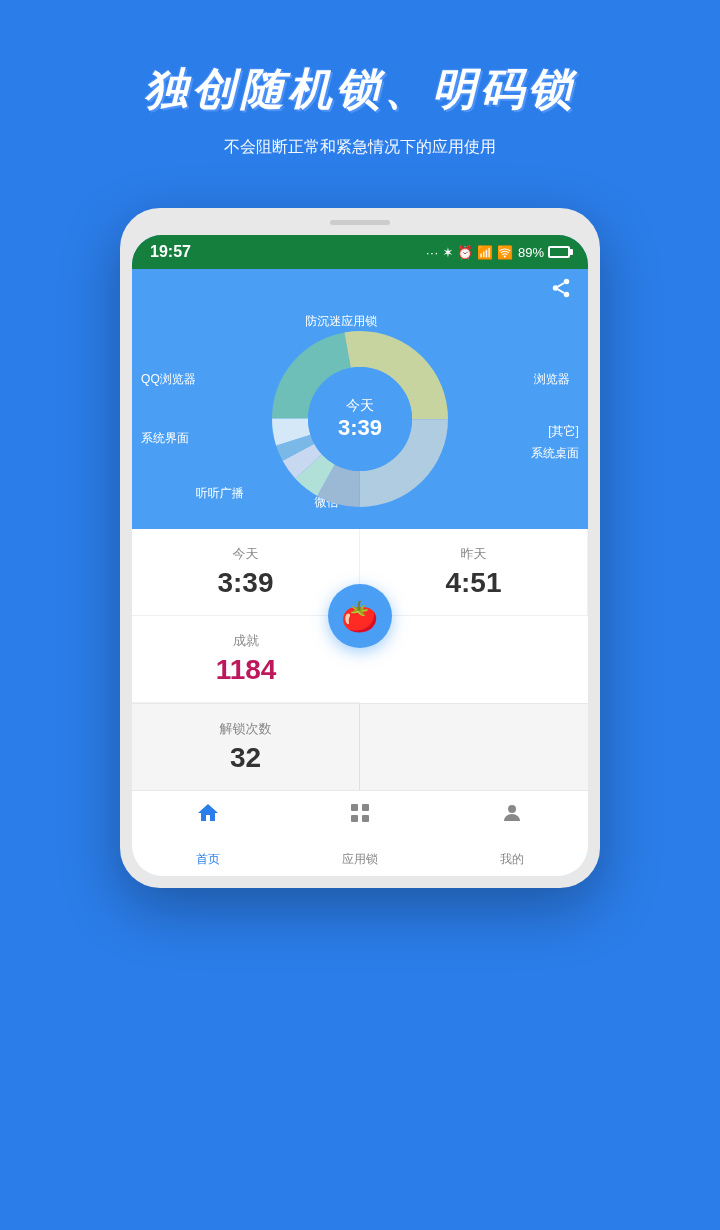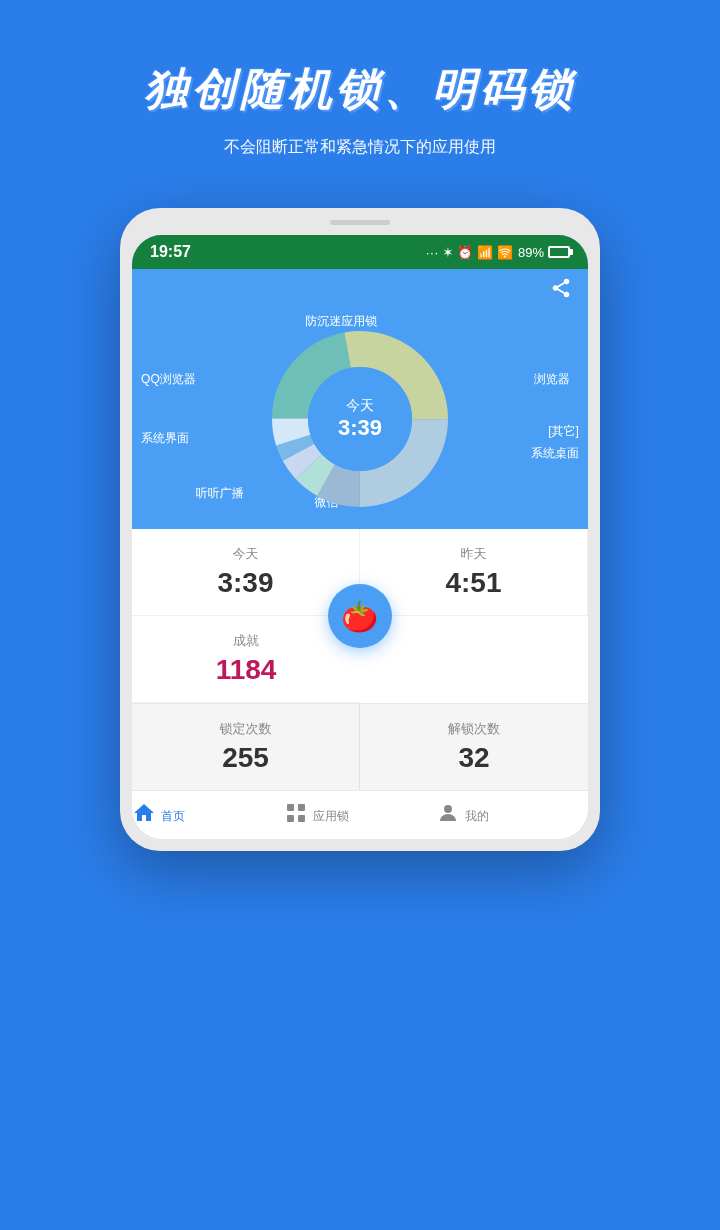--- a/index.html
+++ b/index.html
@@ -239,24 +239,24 @@
 
     
     .bottom-nav {
       background: white;
       display: flex;
       border-top: 1px solid #e8e8e8;
     }
     .nav-item {
       flex: 1;
       display: flex;
-      flex-direction: row;
+      flex-direction: column;
       align-items: center;
       padding: 10px 0 8px;
-      gap: 5px;
+      gap: 20px;
     }
     .nav-icon {
       font-size: 22px;
     }
     .nav-label {
       font-size: 12px;
       color: #888;
     }
     .nav-item.active .nav-label { color: #2b7de9; }
     .nav-item.active .nav-icon { color: #2b7de9; }
@@ -366,24 +366,20 @@
           <span class="stat-value">4:51</span>
         </div>
         <div class="stat-cell">
           <span class="stat-label">成就</span>
           <span class="stat-value blue">1184</span>
         </div>
       </div>
 
       <div class="lock-stats">
         <div class="lock-cell">
-          <span class="lock-label">锁定次数</span>
-          <span class="lock-value">255</span>
-        </div>
-        <div class="lock-cell">
           <span class="lock-label">解锁次数</span>
           <span class="lock-value">32</span>
         </div>
       </div>
 
       <div class="bottom-nav">
         <div class="nav-item active">
           <span class="nav-icon">
             <svg width="24" height="24" viewBox="0 0 24 24" fill="#2b7de9">
               <path d="M10 20v-6h4v6h5v-8h3L12 3 2 12h3v8z"></path>

